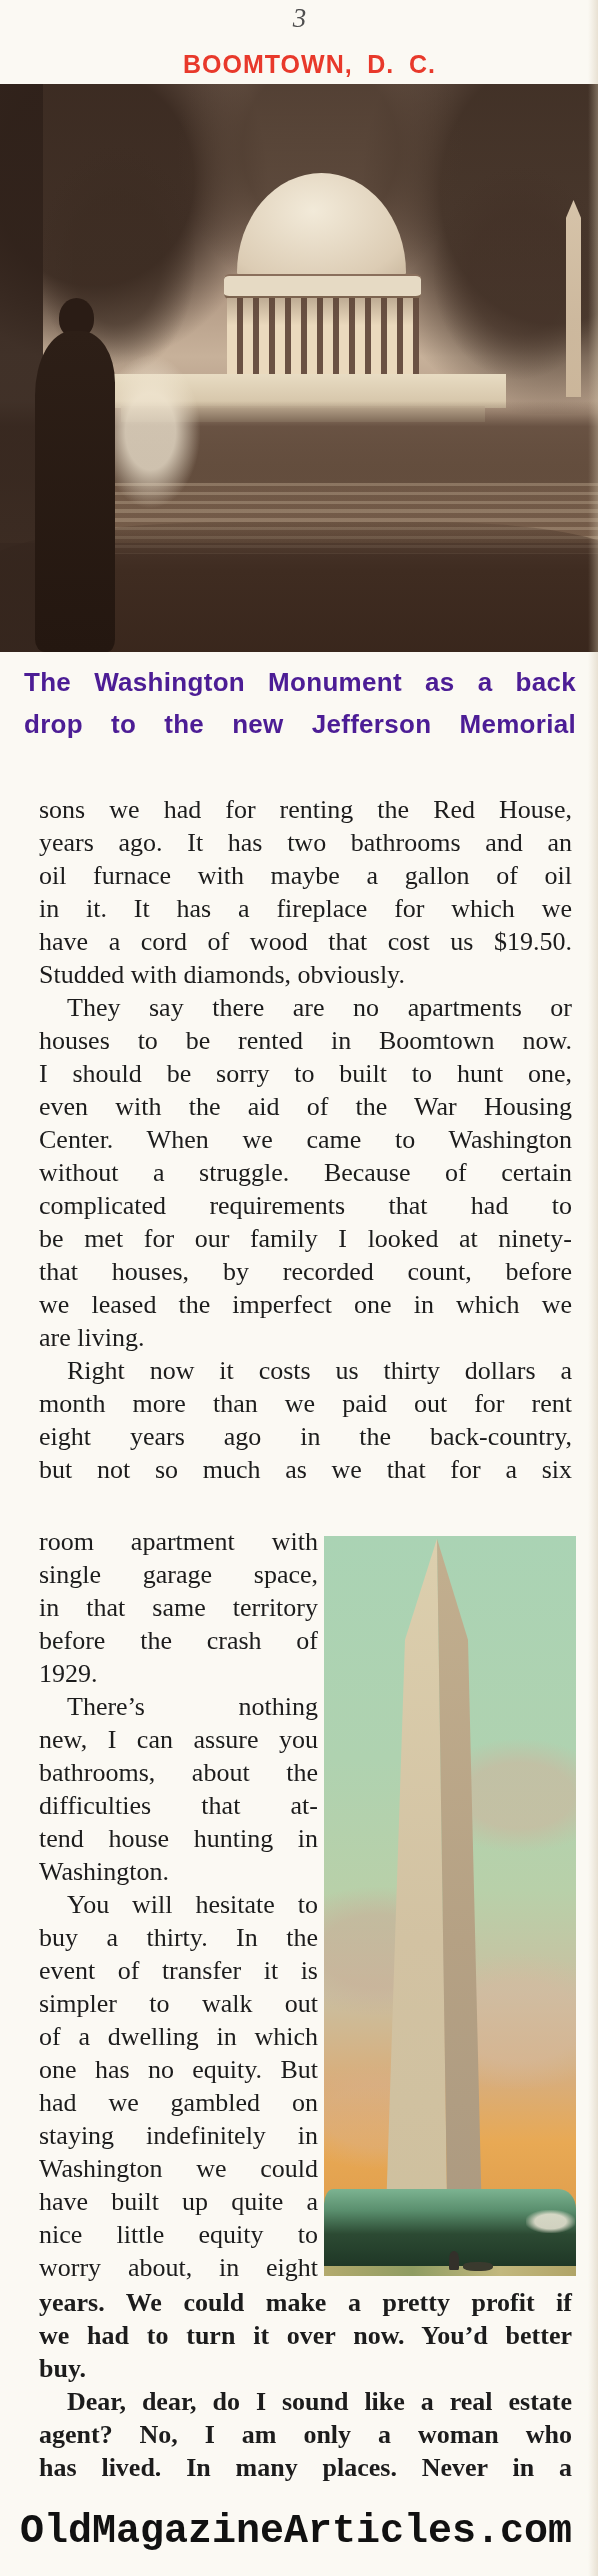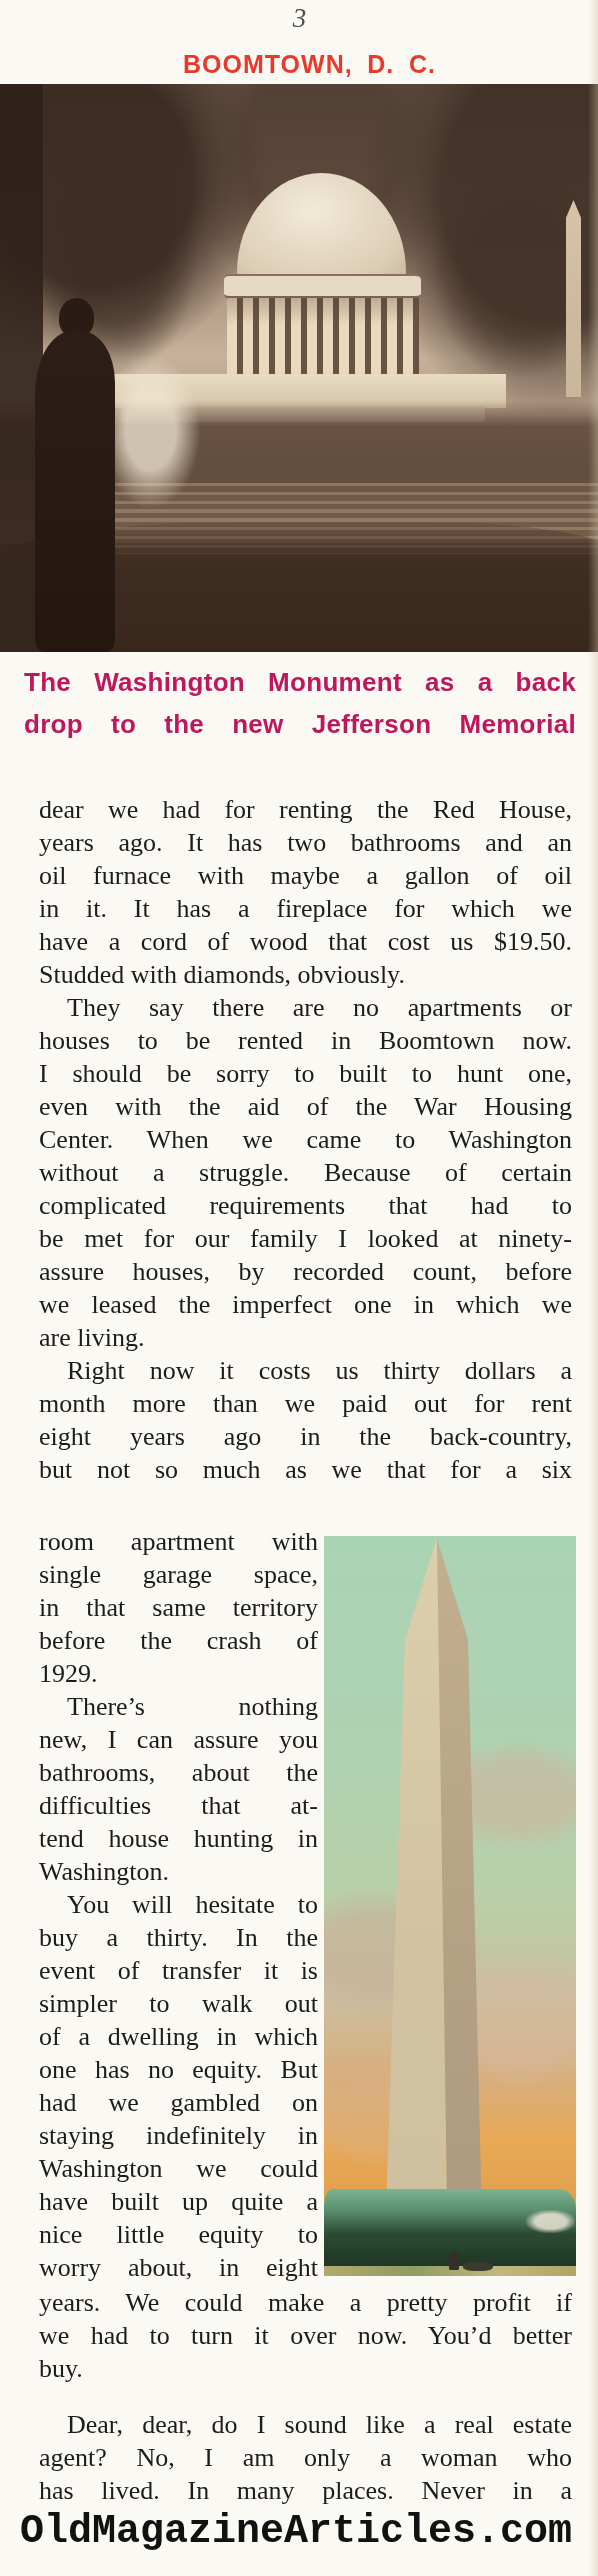--- a/index.html
+++ b/index.html
@@ -66,31 +66,31 @@
     background:linear-gradient(180deg,rgba(62,44,33,.15),#3f2c21 30%,#37251b 100%);
     border-radius:40% 30% 0 0 / 47px 34px 0 0;}
   .statue-head{left:59px;top:214px;width:35px;height:40px;background:#2a1c15;border-radius:50% 50% 45% 45%;}
   .statue-body{left:35px;top:247px;width:80px;height:321px;
     background:linear-gradient(180deg,#2d1f17,#241710);
     border-radius:46% 42% 10% 12% / 20% 16% 4% 4%;}
   
   .caption{position:absolute;top:661px;left:24px;width:552px;}
   .caption .tline{
     font:700 26px "Liberation Sans",sans-serif;line-height:42px;letter-spacing:0.3px;
-    color:#be185d;
+    color:#4c1d95;
   }
   
   .bodytext .tline{font-size:26px;line-height:33px;}
   .tline{text-align:justify;}
   .tline.just{text-align-last:justify;}
   .tline.ind{text-indent:28px;}
-  .tline.gap{margin-top:23px;}
+  .tline.gap{}
   .body-top{position:absolute;top:793px;left:39px;width:533px;}
   .body-left{position:absolute;top:1525px;left:39px;width:279px;}
-  .body-bottom{position:absolute;top:2286px;left:39px;width:533px;}
+  .body-bottom{position:absolute;top:2286px;left:39px;width:533px;font-weight:bold;}
   
   .illus{
     position:absolute;left:324px;top:1536px;width:252px;height:740px;overflow:hidden;
     background:linear-gradient(180deg,#aad3b4 0%,#afd2b0 30%,#b8d0a9 48%,
       #cabfa0 62%,#d9ad79 74%,#e8a954 82%,#e2a14f 89%,#d79c4e 100%);
   }
   .illus div{position:absolute;}
   .cloud-a{left:101px;top:202px;width:189px;height:115px;
     background:radial-gradient(ellipse,rgba(208,178,156,.55) 0 40%,rgba(208,178,156,0) 70%);}
   .cloud-b{left:-47px;top:351px;width:202px;height:128px;
@@ -152,35 +152,35 @@
     <div class="statue-head"></div>
     <div class="statue-body"></div>
   </div>
 
   <div class="caption">
       <div class="tline just">The Washington Monument as a back</div>
       <div class="tline just">drop to the new Jefferson Memorial</div>
     </div>
 
   <div class="bodytext body-top">
-      <div class="tline just">dear we had for renting the Red House,</div>
+      <div class="tline just">sons we had for renting the Red House,</div>
       <div class="tline just">years ago. It has two bathrooms and an</div>
       <div class="tline just">oil furnace with maybe a gallon of oil</div>
       <div class="tline just">in it. It has a fireplace for which we</div>
       <div class="tline just">have a cord of wood that cost us $19.50.</div>
       <div class="tline">Studded with diamonds, obviously.</div>
       <div class="tline just ind">They say there are no apartments or</div>
       <div class="tline just">houses to be rented in Boomtown now.</div>
       <div class="tline just">I should be sorry to built to hunt one,</div>
       <div class="tline just">even with the aid of the War Housing</div>
       <div class="tline just">Center. When we came to Washington</div>
       <div class="tline just">without a struggle. Because of certain</div>
       <div class="tline just">complicated requirements that had to</div>
       <div class="tline just">be met for our family I looked at ninety-</div>
-      <div class="tline just">assure houses, by recorded count, before</div>
+      <div class="tline just">that houses, by recorded count, before</div>
       <div class="tline just">we leased the imperfect one in which we</div>
       <div class="tline">are living.</div>
       <div class="tline just ind">Right now it costs us thirty dollars a</div>
       <div class="tline just">month more than we paid out for rent</div>
       <div class="tline just">eight years ago in the back-country,</div>
       <div class="tline just">but not so much as we that for a six</div>
     </div>
 
   <div class="bodytext body-left">
       <div class="tline just">room apartment with</div>

